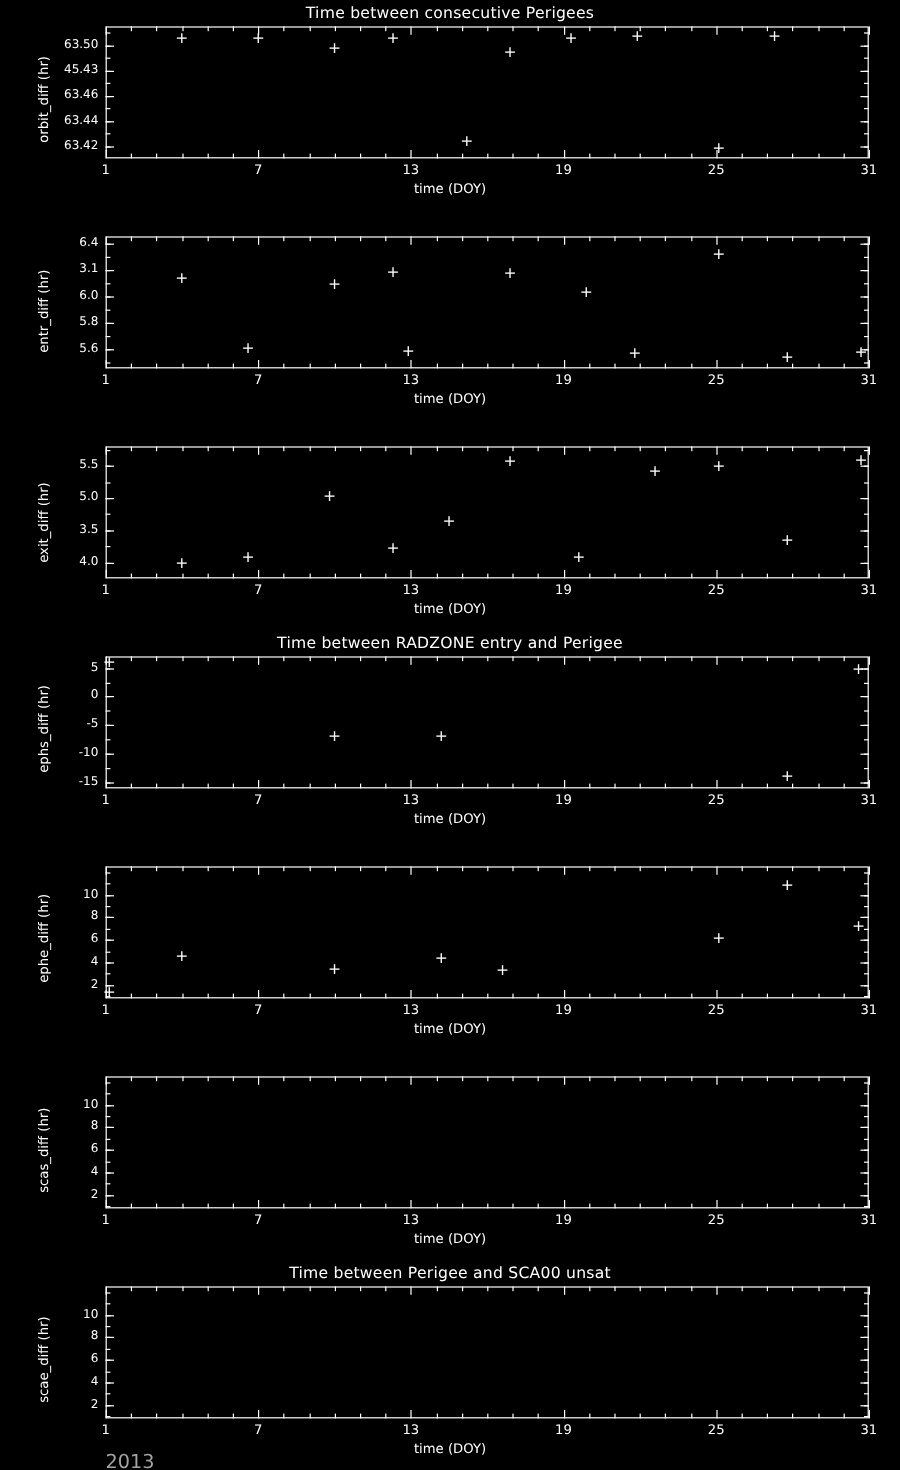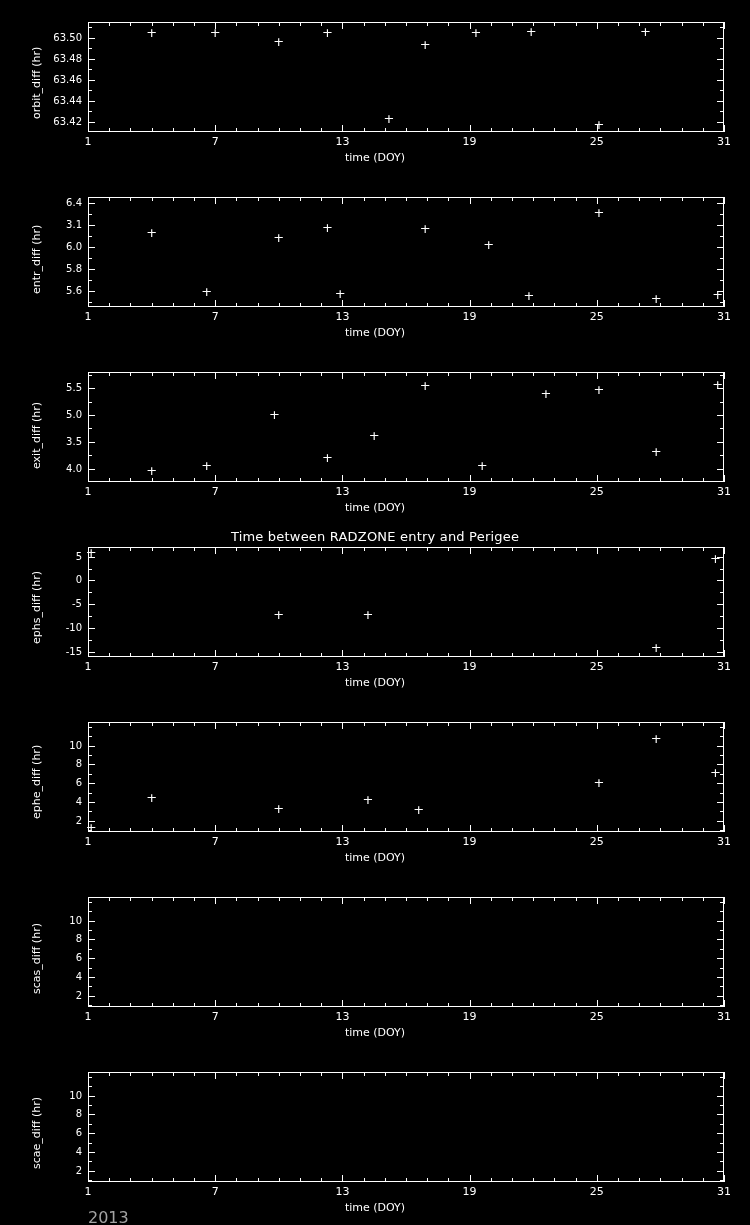--- a/index.html
+++ b/index.html
@@ -13,20 +13,21 @@
   .xtick{position:absolute;font-size:11px;color:#fff;text-align:center;white-space:nowrap;}
   .tickline{position:absolute;background:#fff;}
   .marker{position:absolute;color:#fff;font-size:13px;line-height:1;transform:translate(-50%,-50%);font-family:"DejaVu Sans",sans-serif;}
   .yearlab{position:absolute;font-size:16px;color:#a3a3a3;}
 </style>
 </head>
 <body>
 
 <div id="root">
     <div class="panel" style="top: 4px; height: 175px;">
+      <div class="title">Time between consecutive Perigees</div>
       <div class="plotbox" style="left: 88px; top: 18px; width: 636px; height: 110px;"></div>
       <div class="tickline" style="left: 88px; top: 121px; width: 1px; height: 7px;"></div>
       <div class="tickline" style="left: 88px; top: 18px; width: 1px; height: 7px;"></div>
       <div class="tickline" style="left: 109.2px; top: 124px; width: 1px; height: 4px;"></div>
       <div class="tickline" style="left: 109.2px; top: 18px; width: 1px; height: 4px;"></div>
       <div class="tickline" style="left: 130.4px; top: 124px; width: 1px; height: 4px;"></div>
       <div class="tickline" style="left: 130.4px; top: 18px; width: 1px; height: 4px;"></div>
       <div class="tickline" style="left: 151.6px; top: 124px; width: 1px; height: 4px;"></div>
       <div class="tickline" style="left: 151.6px; top: 18px; width: 1px; height: 4px;"></div>
       <div class="tickline" style="left: 172.8px; top: 124px; width: 1px; height: 4px;"></div>
@@ -93,21 +94,21 @@
       <div class="tickline" style="left: 717px; top: 117.524px; width: 7px; height: 1px;"></div>
       <div class="ytick" style="left: 20px; width: 62px; top: 111.524px;">63.42</div>
       <div class="tickline" style="left: 88px; top: 96.5714px; width: 7px; height: 1px;"></div>
       <div class="tickline" style="left: 717px; top: 96.5714px; width: 7px; height: 1px;"></div>
       <div class="ytick" style="left: 20px; width: 62px; top: 90.5714px;">63.44</div>
       <div class="tickline" style="left: 88px; top: 75.619px; width: 7px; height: 1px;"></div>
       <div class="tickline" style="left: 717px; top: 75.619px; width: 7px; height: 1px;"></div>
       <div class="ytick" style="left: 20px; width: 62px; top: 69.619px;">63.46</div>
       <div class="tickline" style="left: 88px; top: 54.6667px; width: 7px; height: 1px;"></div>
       <div class="tickline" style="left: 717px; top: 54.6667px; width: 7px; height: 1px;"></div>
-      <div class="ytick" style="left: 20px; width: 62px; top: 48.6667px;">63.48</div>
+      <div class="ytick" style="left: 20px; width: 62px; top: 48.6667px;">45.43</div>
       <div class="tickline" style="left: 88px; top: 33.7143px; width: 7px; height: 1px;"></div>
       <div class="tickline" style="left: 717px; top: 33.7143px; width: 7px; height: 1px;"></div>
       <div class="ytick" style="left: 20px; width: 62px; top: 27.7143px;">63.50</div>
       <div class="tickline" style="left: 88px; top: 117.524px; width: 4px; height: 1px;"></div>
       <div class="tickline" style="left: 720px; top: 117.524px; width: 4px; height: 1px;"></div>
       <div class="tickline" style="left: 88px; top: 107.048px; width: 4px; height: 1px;"></div>
       <div class="tickline" style="left: 720px; top: 107.048px; width: 4px; height: 1px;"></div>
       <div class="tickline" style="left: 88px; top: 96.5714px; width: 4px; height: 1px;"></div>
       <div class="tickline" style="left: 720px; top: 96.5714px; width: 4px; height: 1px;"></div>
       <div class="tickline" style="left: 88px; top: 86.0952px; width: 4px; height: 1px;"></div>
@@ -706,20 +707,21 @@
       <div class="tickline" style="left: 88px; top: 41.5043px; width: 4px; height: 1px;"></div>
       <div class="tickline" style="left: 720px; top: 41.5043px; width: 4px; height: 1px;"></div>
       <div class="tickline" style="left: 88px; top: 32.1026px; width: 4px; height: 1px;"></div>
       <div class="tickline" style="left: 720px; top: 32.1026px; width: 4px; height: 1px;"></div>
       <div class="tickline" style="left: 88px; top: 22.7009px; width: 4px; height: 1px;"></div>
       <div class="tickline" style="left: 720px; top: 22.7009px; width: 4px; height: 1px;"></div>
       <div class="ylab" style="left: 30px; top: 115px;">scas_diff (hr)</div>
       <div class="xlab" style="top: 147px;">time (DOY)</div>
     </div>
     <div class="panel" style="top: 1054px; height: 175px;">
+      <div class="title">Time between Perigee and SCA00 unsat</div>
       <div class="plotbox" style="left: 88px; top: 18px; width: 636px; height: 110px;"></div>
       <div class="tickline" style="left: 88px; top: 121px; width: 1px; height: 7px;"></div>
       <div class="tickline" style="left: 88px; top: 18px; width: 1px; height: 7px;"></div>
       <div class="tickline" style="left: 109.2px; top: 124px; width: 1px; height: 4px;"></div>
       <div class="tickline" style="left: 109.2px; top: 18px; width: 1px; height: 4px;"></div>
       <div class="tickline" style="left: 130.4px; top: 124px; width: 1px; height: 4px;"></div>
       <div class="tickline" style="left: 130.4px; top: 18px; width: 1px; height: 4px;"></div>
       <div class="tickline" style="left: 151.6px; top: 124px; width: 1px; height: 4px;"></div>
       <div class="tickline" style="left: 151.6px; top: 18px; width: 1px; height: 4px;"></div>
       <div class="tickline" style="left: 172.8px; top: 124px; width: 1px; height: 4px;"></div>

